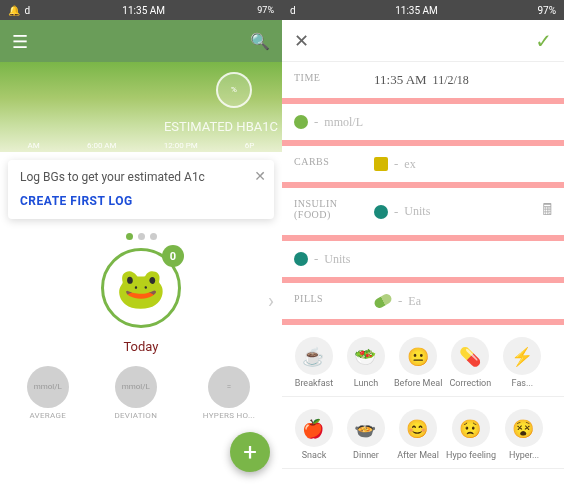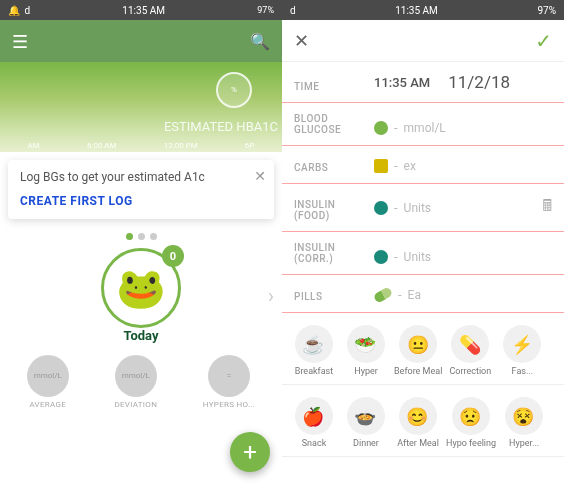--- a/index.html
+++ b/index.html
@@ -166,23 +166,23 @@
       background: #7ab648;
       color: #fff;
       font-size: 11px;
       display: flex;
       align-items: center;
       justify-content: center;
       font-weight: bold;
     }
     .glucose-label {
       font-size: 13px;
-      color: #14532d;
-      font-weight: 700;
-      margin-top: 0;
+      color: #7f1d1d;
+      font-weight: 400;
+      margin-top: 11px;
     }
     .nav-arrow-right {
       position: absolute;
       right: 8px;
       top: 50%;
       transform: translateY(-50%);
       color: #ccc;
       font-size: 20px;
       cursor: pointer;
     }
@@ -270,24 +270,25 @@
     .check-btn { color: #7ab648; font-size: 20px; cursor: pointer; }
 
     .log-form {
       flex: 1;
       overflow-y: auto;
       overflow-x: hidden;
     }
 
     .form-row {
       display: flex;
-      align-items: flex-end;
+      align-items: flex-start;
       padding: 10px 12px;
-      border-bottom: 1px solid #fca5a5;
+      border-bottom: 6px solid #fca5a5;
       min-height: 38px;
+      font-family: Liberation Serif, serif;
     }
     .form-row-label {
       font-size: 10px;
       color: #aaa;
       text-transform: uppercase;
       letter-spacing: 0.5px;
       width: 80px;
       flex-shrink: 0;
       font-weight: 500;
     }
@@ -316,23 +317,22 @@
       color: #aaa;
       font-size: 16px;
       cursor: pointer;
     }
     .time-value {
       font-size: 13px;
       color: #555;
       font-weight: 500;
     }
     .date-value {
-      font-size: 17px;
+      font-size: 12px;
       color: #555;
-      margin-left: 12px;
     }
 
     
     .meal-icons-row {
       display: flex;
       overflow-x: auto;
       padding: 8px 6px 4px;
       gap: 0;
       border-bottom: 1px solid #eee;
       scrollbar-width: none;
@@ -482,21 +482,20 @@
 
     <div class="form-row">
       <span class="form-row-label">TIME</span>
       <div class="form-row-content">
         <span class="time-value">11:35 AM</span>
         <span class="date-value">11/2/18</span>
       </div>
     </div>
 
     <div class="form-row">
-      <span class="form-row-label">BLOOD GLUCOSE</span>
       <div class="form-row-content">
         <div class="color-dot" style="background:#7ab648;"></div>
         <span class="form-value">-</span>
         <span class="form-unit">mmol/L</span>
       </div>
     </div>
 
     <div class="form-row">
       <span class="form-row-label">CARBS</span>
       <div class="form-row-content">
@@ -510,21 +509,20 @@
       <span class="form-row-label">INSULIN (FOOD)</span>
       <div class="form-row-content">
         <div class="color-dot" style="background:#1a8a7a;"></div>
         <span class="form-value">-</span>
         <span class="form-unit">Units</span>
         <span class="calc-icon">🖩</span>
       </div>
     </div>
 
     <div class="form-row">
-      <span class="form-row-label">INSULIN (CORR.)</span>
       <div class="form-row-content">
         <div class="color-dot" style="background:#1a8a7a;"></div>
         <span class="form-value">-</span>
         <span class="form-unit">Units</span>
       </div>
     </div>
 
     <div class="form-row">
       <span class="form-row-label">PILLS</span>
       <div class="form-row-content">
@@ -534,21 +532,21 @@
       </div>
     </div>
 
     <div class="meal-icons-row">
       <div class="meal-item">
         <div class="meal-icon-circle">☕</div>
         <span class="meal-icon-label">Breakfast</span>
       </div>
       <div class="meal-item">
         <div class="meal-icon-circle">🥗</div>
-        <span class="meal-icon-label">Hyper</span>
+        <span class="meal-icon-label">Lunch</span>
       </div>
       <div class="meal-item">
         <div class="meal-icon-circle">😐</div>
         <span class="meal-icon-label">Before Meal</span>
       </div>
       <div class="meal-item">
         <div class="meal-icon-circle">💊</div>
         <span class="meal-icon-label">Correction</span>
       </div>
       <div class="meal-item">

